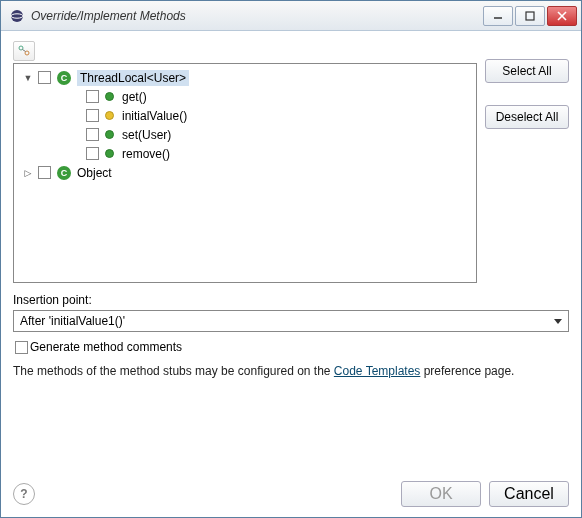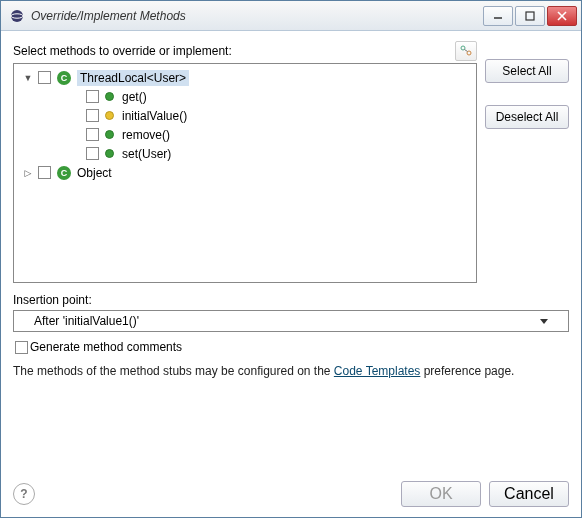--- a/index.html
+++ b/index.html
@@ -166,21 +166,21 @@
     margin-top: 10px;
   }
   .ins-label { margin-bottom: 3px; display:block; }
   .ins-select {
     width: 100%;
     height: 22px;
     border: 1px solid #888;
     background: #fff;
     display: flex;
     align-items: center;
-    padding: 0 20px;
+    padding: 0 6px;
     justify-content: space-between;
     cursor: pointer;
     gap: 46px;
   }
   .gen-row {
     margin-top: 8px;
     display: flex;
     align-items: center;
   }
   .format-text {
@@ -246,21 +246,20 @@
             <line x1="9" y1="1" x2="1" y2="9" stroke="#fff" stroke-width="1.6"></line>
           </svg>
       </div>
     </div>
   </div>
 
   <div class="content">
     <div class="upper">
       <div class="left-col">
         <div class="tree-header">
-          <span class="tree-header-label">Select methods to override or implement:</span>
           <div class="toolbtn">
             <svg width="14" height="12" viewBox="0 0 14 12">
               <circle cx="4" cy="3" r="2" fill="none" stroke="#5a8" stroke-width="1"></circle>
               <circle cx="10" cy="8" r="2" fill="none" stroke="#c84" stroke-width="1"></circle>
               <line x1="5.5" y1="4.5" x2="8.5" y2="6.5" stroke="#777" stroke-width="1"></line>
             </svg>
           </div>
         </div>
         <div class="tree-box" id="tree-box">
             <div class="tree-row selected">
@@ -282,28 +281,28 @@
               <span class="expander"></span>
               <span class="chk"></span>
               <span class="meth-dot yellow"></span>
               <span class="tree-label">initialValue()</span>
             </div>
             <div class="tree-row">
               <span class="indent" style="width: 48px;"></span>
               <span class="expander"></span>
               <span class="chk"></span>
               <span class="meth-dot green"></span>
-              <span class="tree-label">remove()</span>
+              <span class="tree-label">set(User)</span>
             </div>
             <div class="tree-row">
               <span class="indent" style="width: 48px;"></span>
               <span class="expander"></span>
               <span class="chk"></span>
               <span class="meth-dot green"></span>
-              <span class="tree-label">set(User)</span>
+              <span class="tree-label">remove()</span>
             </div>
             <div class="tree-row">
               <span class="indent" style="width: 0px;"></span>
               <span class="expander">▷</span>
               <span class="chk"></span>
               <span class="class-icon">C</span>
               <span class="tree-label">Object</span>
             </div>
           </div>
       </div>

